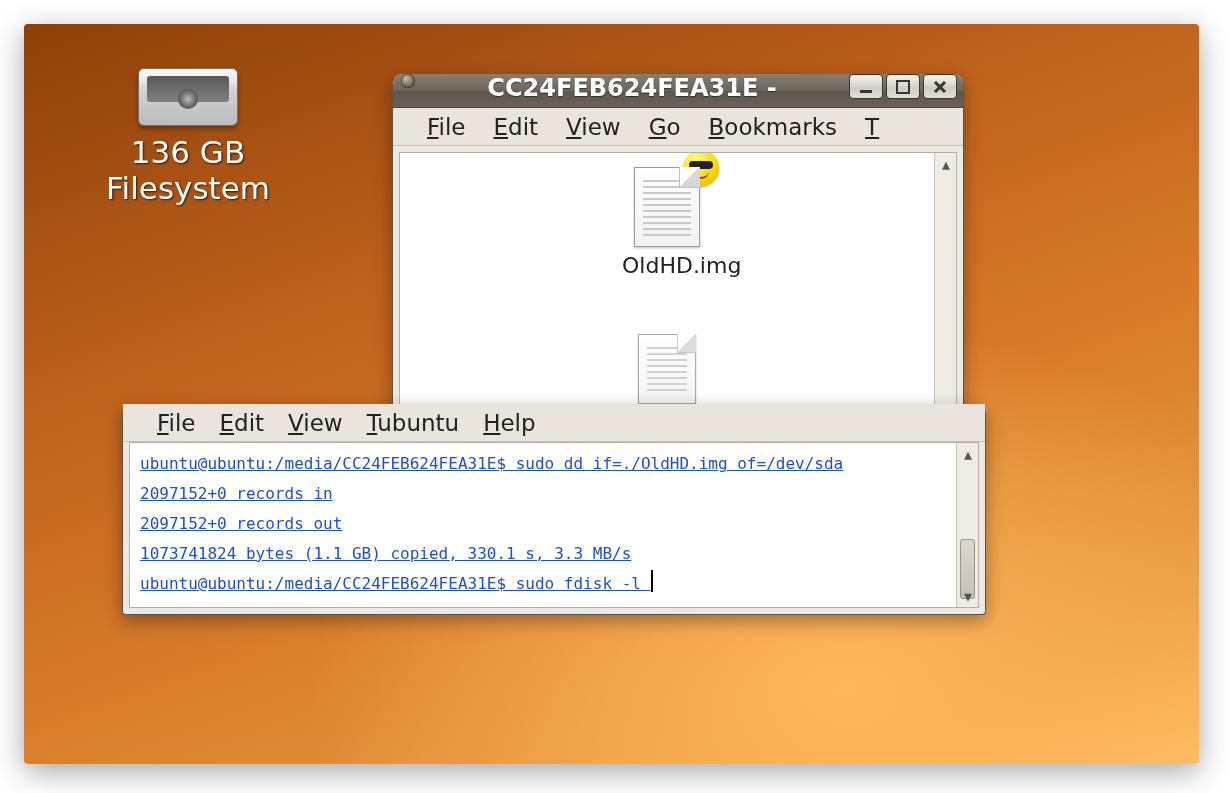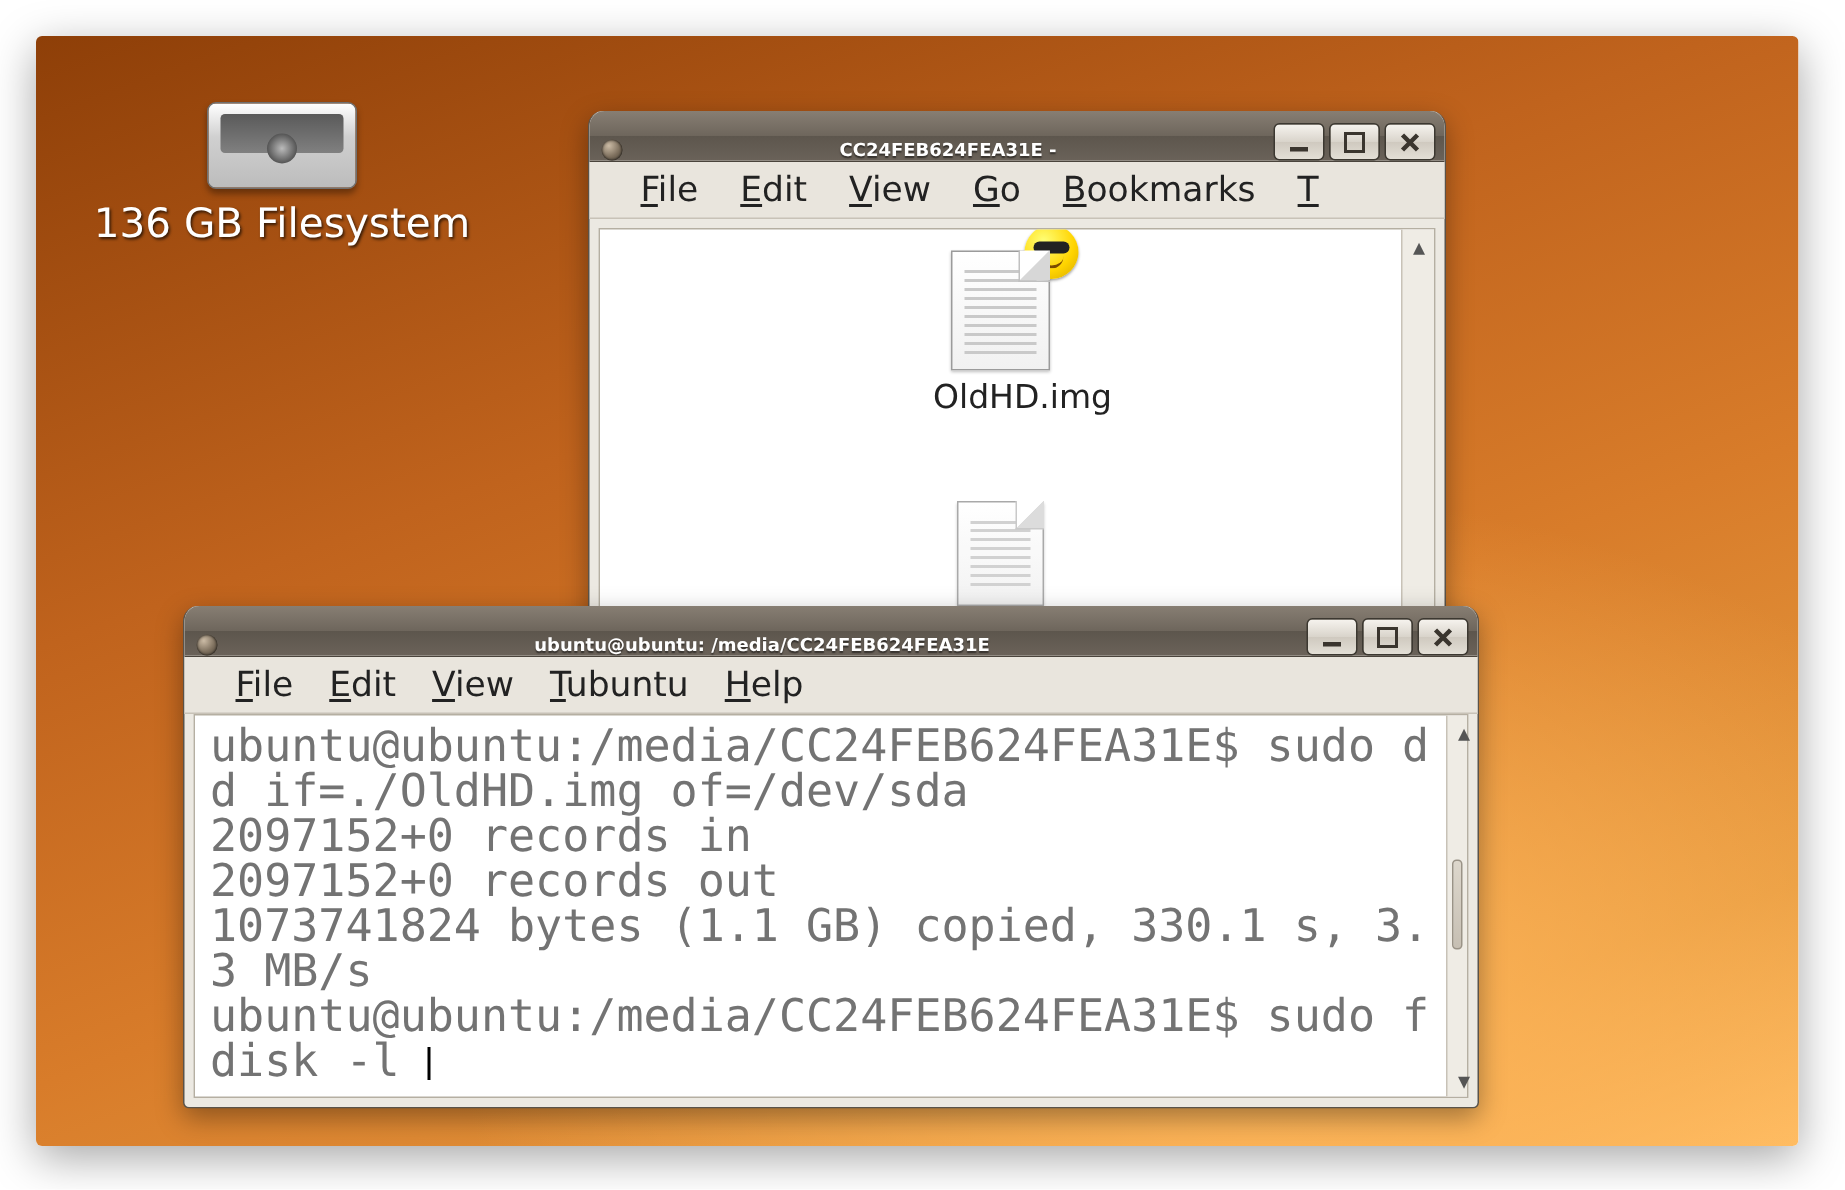--- a/index.html
+++ b/index.html
@@ -28,21 +28,21 @@
       linear-gradient(160deg, #8e3f08 0%, #c0631d 35%, #d87c2a 60%, #e69a3f 85%, #ffbf66 100%);
     overflow: hidden;
   }
 
   
   .desktop-icon {
     position: absolute;
     width: 260px;
     text-align: center;
     color: #fff;
-    font-size: 27px;
+    font-size: 31px;
     text-shadow: 1px 1px 2px rgba(0,0,0,0.7);
     cursor: pointer;
   }
   .desktop-icon .drive {
     width: 100px;
     height: 58px;
     margin: 0 auto 8px auto;
     position: relative;
     background: linear-gradient(#ffffff 0%, #d0d0d0 40%, #bcbcbc 100%);
     border: 1px solid #707070;
@@ -71,25 +71,25 @@
     border: 1px solid #5a534a;
     border-top: 0;
     border-radius: 10px 10px 4px 4px;
     box-shadow: 0 6px 18px rgba(0,0,0,0.35);
   }
   .titlebar {
     height: 34px;
     background: linear-gradient(#877e73, #6e665c 50%, #5d564d 51%, #6a6259 100%);
     border-radius: 10px 10px 0 0;
     display: flex;
-    align-items: flex-end;
+    align-items: flex-start;
     padding: 0 6px 0 8px;
     color: #fff;
     font-weight: bold;
-    font-size: 12px;
+    font-size: 24px;
     text-shadow: 0 1px 1px rgba(0,0,0,0.5);
     border-bottom: 1px solid #4a443c;
     gap: 8px;
   }
   .titlebar .bead {
     width: 14px; height: 14px; border-radius: 50%;
     background: radial-gradient(circle at 35% 30%, #cbbba5 0%, #7d6f5d 55%, #4a4237 100%);
     box-shadow: inset 0 0 2px #000;
     flex: 0 0 auto;
   }
@@ -244,25 +244,26 @@
     background:#fff;
     border:1px solid #b5afa2;
     margin:0 6px 6px 6px;
     display:flex;
   }
   .term pre {
     flex:1 1 auto;
     margin:0;
     padding:6px 10px 8px 10px;
     font-family:"DejaVu Sans Mono","Liberation Mono",monospace;
-    font-size:30px;
+    font-size:16px;
     line-height:30px;
-    color:#737373;
+    color:#1d4ed8;
     white-space:pre-wrap;
     word-break:break-all;
+    text-decoration:underline;
   }
   .term .scrollbar {
     width:22px;
     background:#efece5;
     border-left:1px solid #c8c2b7;
     position:relative;
   }
   .term .scrollbar .thumb {
     position:absolute;
     left:3px; right:3px;
@@ -344,41 +345,20 @@
       </div>
       <div class="scrollbar">
         <span class="arrow up">▴</span>
         <span class="arrow down">▾</span>
       </div>
     </div>
   </div>
 
   <div class="window term">
 
-    <div class="titlebar">
-      <span class="bead"></span>
-      <span class="title">ubuntu@ubuntu: /media/CC24FEB624FEA31E</span>
-      <span class="winctrls">
-        <span class="winbtn">
-          <svg width="16" height="16">
-              <rect x="2" y="11" width="12" height="3" fill="currentColor"></rect>
-            </svg>
-        </span>
-        <span class="winbtn">
-          <svg width="16" height="16">
-              <rect x="2" y="2" width="12" height="12" fill="none" stroke="currentColor" stroke-width="2"></rect>
-            </svg>
-        </span>
-        <span class="winbtn">
-          <svg width="16" height="16">
-              <path d="M3 3 L13 13 M13 3 L3 13" stroke="currentColor" stroke-width="3" fill="none"></path>
-            </svg>
-        </span>
-      </span>
-    </div>
 
     <div class="menubar">
       <span class="mi"><span class="ul">F</span><span>ile</span></span>
       <span class="mi"><span class="ul">E</span><span>dit</span></span>
       <span class="mi"><span class="ul">V</span><span>iew</span></span>
       <span class="mi"><span class="ul">T</span><span>ubuntu</span></span>
       <span class="mi"><span class="ul">H</span><span>elp</span></span>
     </div>
 
     <div class="body">

